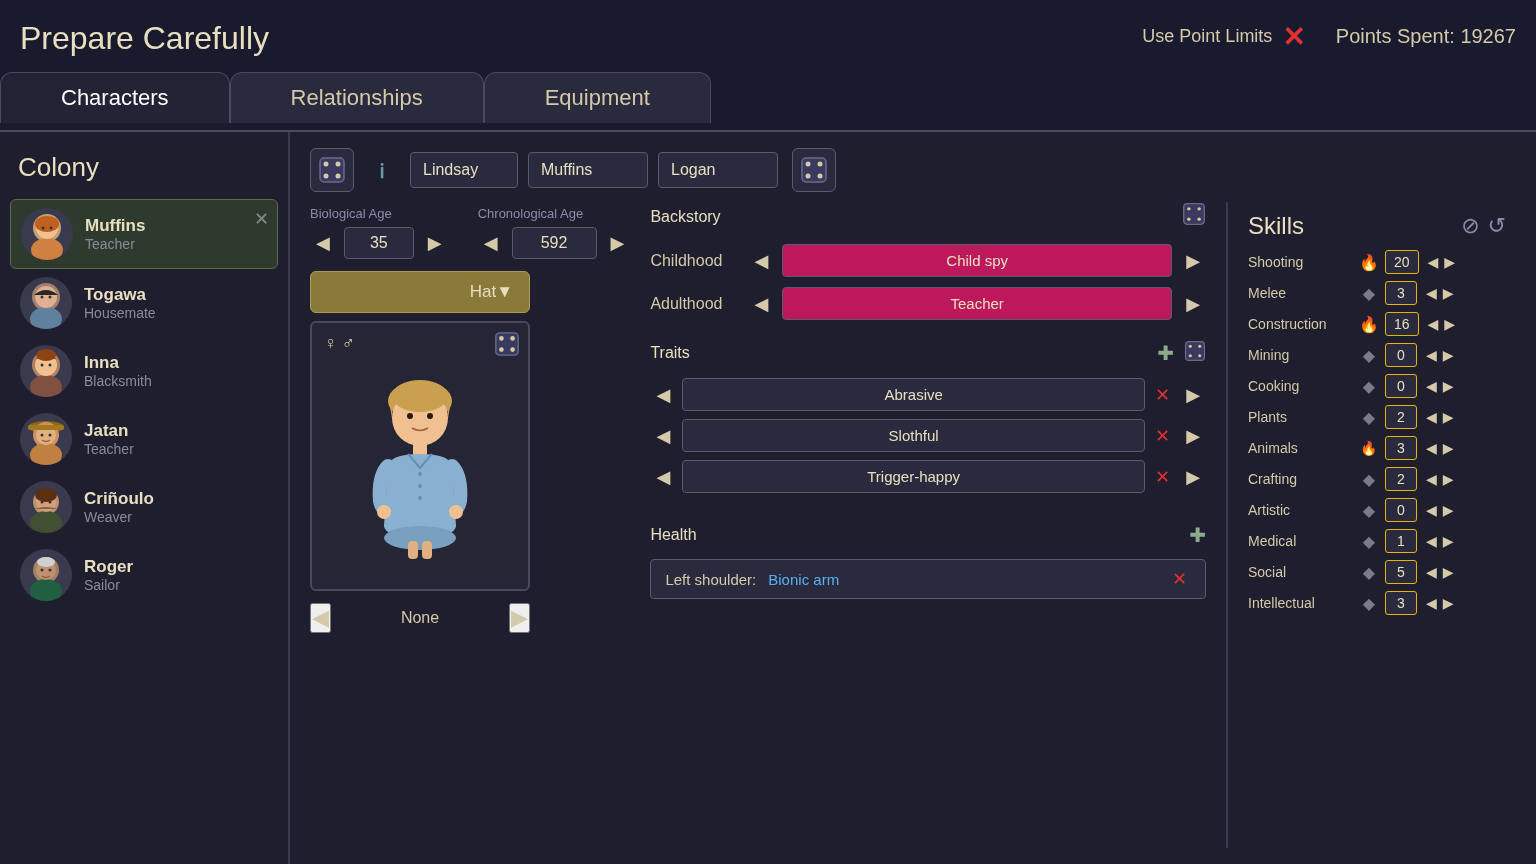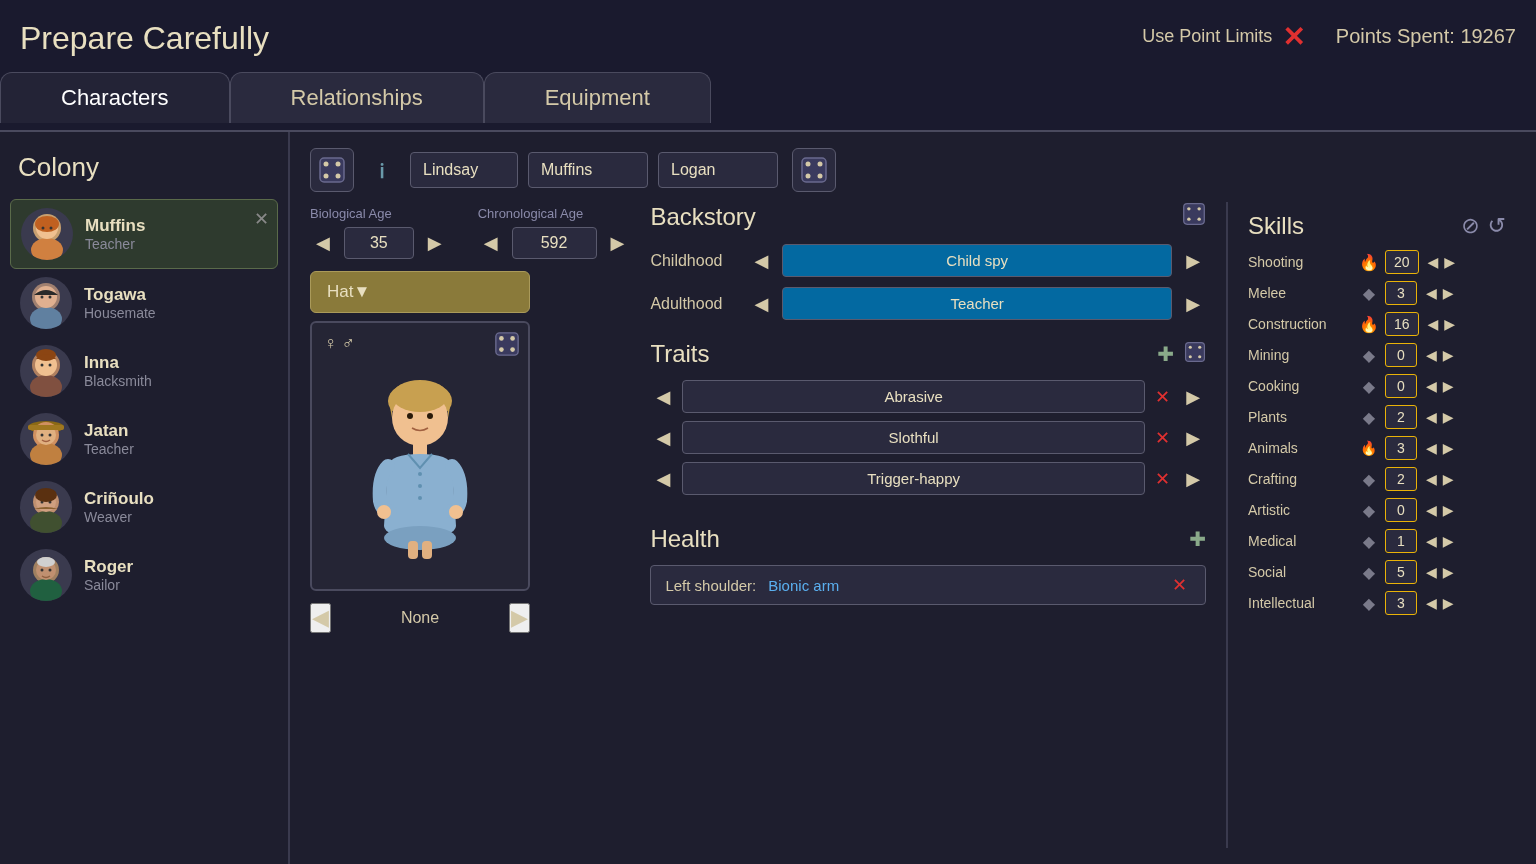--- a/index.html
+++ b/index.html
@@ -225,21 +225,21 @@
     .hat-dropdown {
       background: #8a7a3a;
       border: 1px solid #aa9a5a;
       border-radius: 6px;
       color: #e8dfc0;
       padding: 10px 16px;
       font-size: 17px;
       cursor: pointer;
       display: flex;
       align-items: center;
-      justify-content: flex-start;
+      justify-content: flex-end;
       width: 220px;
       margin-top: 4px;
     }
     
     .char-preview {
       width: 220px;
       height: 270px;
       background: #252535;
       border: 2px solid #4a4a5e;
       border-radius: 6px;
@@ -275,21 +275,21 @@
     .nav-arrow {
       font-size: 22px;
       cursor: pointer;
       color: #d4c9a8;
     }
     .nav-label {
       font-size: 16px;
       color: #d4c9a8;
     }
     .panel-title {
-      font-size: 24px;
+      font-size: 16px;
       color: #e8dfc0;
       margin-bottom: 16px;
       display: flex;
       align-items: center;
       gap: 10px;
       text-align: right;
     }
     .backstory-row {
       display: flex;
       align-items: center;
@@ -297,21 +297,21 @@
       margin-bottom: 10px;
     }
     .backstory-label {
       font-size: 16px;
       color: #d4c9a8;
       width: 90px;
       flex-shrink: 0;
     }
     .backstory-value {
       flex: 1;
-      background: #0369a1;
+      background: #be185d;
       border: 1px solid #5a5a6e;
       border-radius: 4px;
       color: #e8dfc0;
       padding: 7px 12px;
       font-size: 15px;
       text-align: center;
     }
     
     .traits-panel {
       margin-top: 2px;

